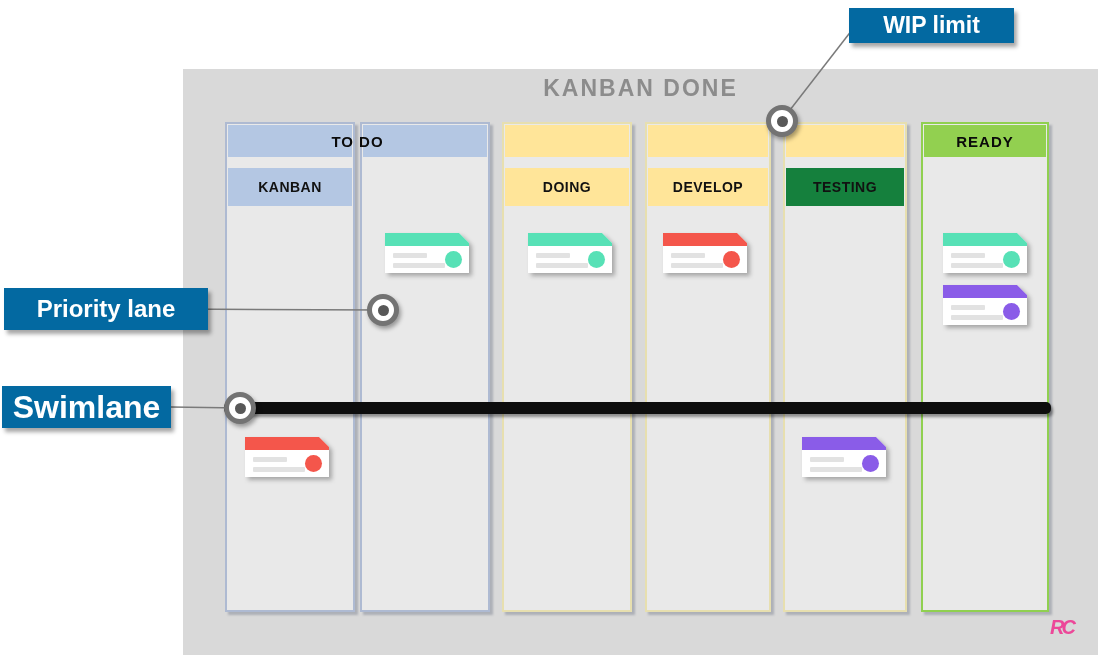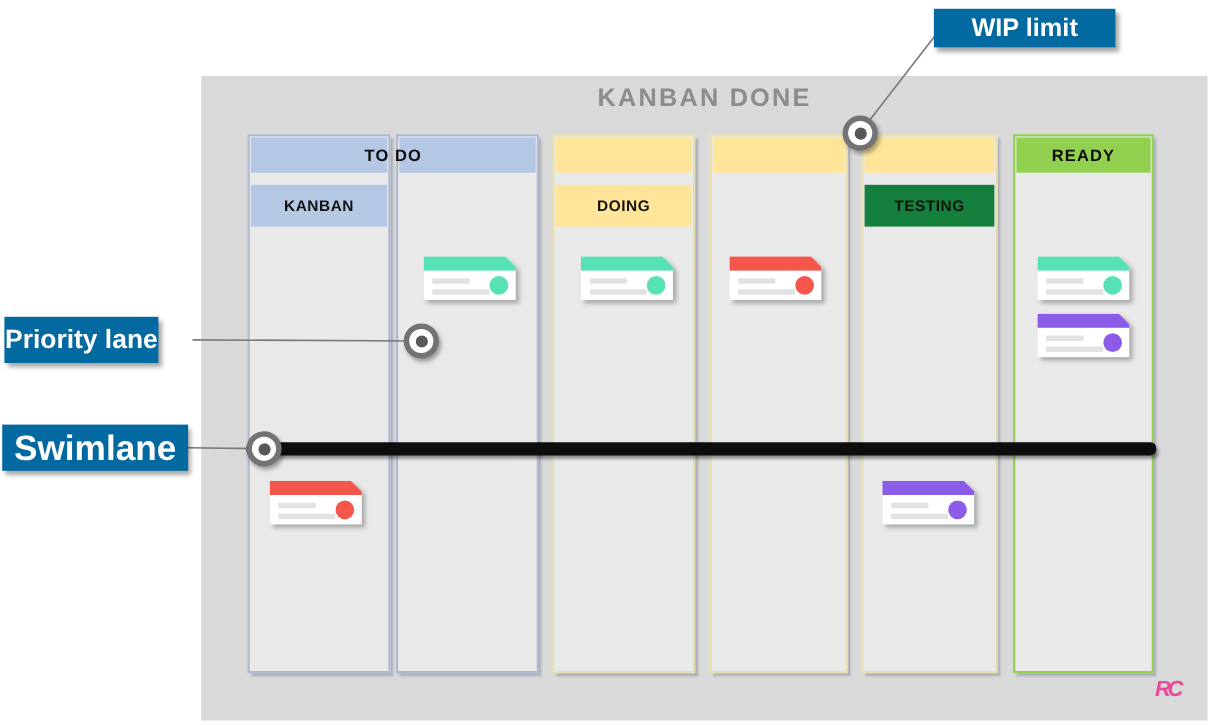--- a/index.html
+++ b/index.html
@@ -75,21 +75,21 @@
   #marker-wip      { left:766px; top:105px; }
   #marker-priority { left:367px; top:294px; }
   #marker-swim     { left:224px; top:392px; }
   
   .callout {
     position:absolute; background:#0369a1; color:#ffffff; font-weight:bold;
     display:flex; align-items:center; justify-content:center;
     box-shadow:3px 4px 4px rgba(0,0,0,0.35); z-index:8;
   }
   #callout-wip      { left:849px; top:8px;   width:165px; height:35px; font-size:23px; }
-  #callout-priority { left:4px;   top:288px; width:140px; height:42px; font-size:24px; }
+  #callout-priority { left:4px;   top:288px; width:204px; height:42px; font-size:24px; }
   #callout-swim     { left:2px;   top:386px; width:169px; height:42px; font-size:32px; }
   
   .watermark {
     position:absolute; left:1050px; top:616px; z-index:3;
     font-size:20px; font-weight:bold; font-style:italic; color:#ec4899; letter-spacing:-3px;
   }
 </style>
 </head>
 <body>
 
@@ -108,20 +108,23 @@
     <div class="group-band" style="background-color: rgb(180, 199, 227);"></div>
   </div>
   <div class="col col-doing" id="col-plan">
     <div class="group-band" style="background-color: rgb(255, 229, 153);"></div>
     <div class="sub-band" style="background-color: rgb(255, 229, 153);">
       <span>DOING</span>
     </div>
   </div>
   <div class="col col-doing" id="col-develop">
     <div class="group-band" style="background-color: rgb(255, 229, 153);"></div>
+    <div class="sub-band" style="background-color: rgb(255, 229, 153);">
+      <span>DEVELOP</span>
+    </div>
   </div>
   <div class="col col-doing" id="col-testing">
     <div class="group-band" style="background-color: rgb(255, 229, 153);"></div>
     <div class="sub-band" style="background-color: #15803d;">
       <span>TESTING</span>
     </div>
   </div>
   <div class="col col-done" id="col-done">
     <div class="group-band" style="background-color: rgb(146, 208, 80);"></div>
   </div>

